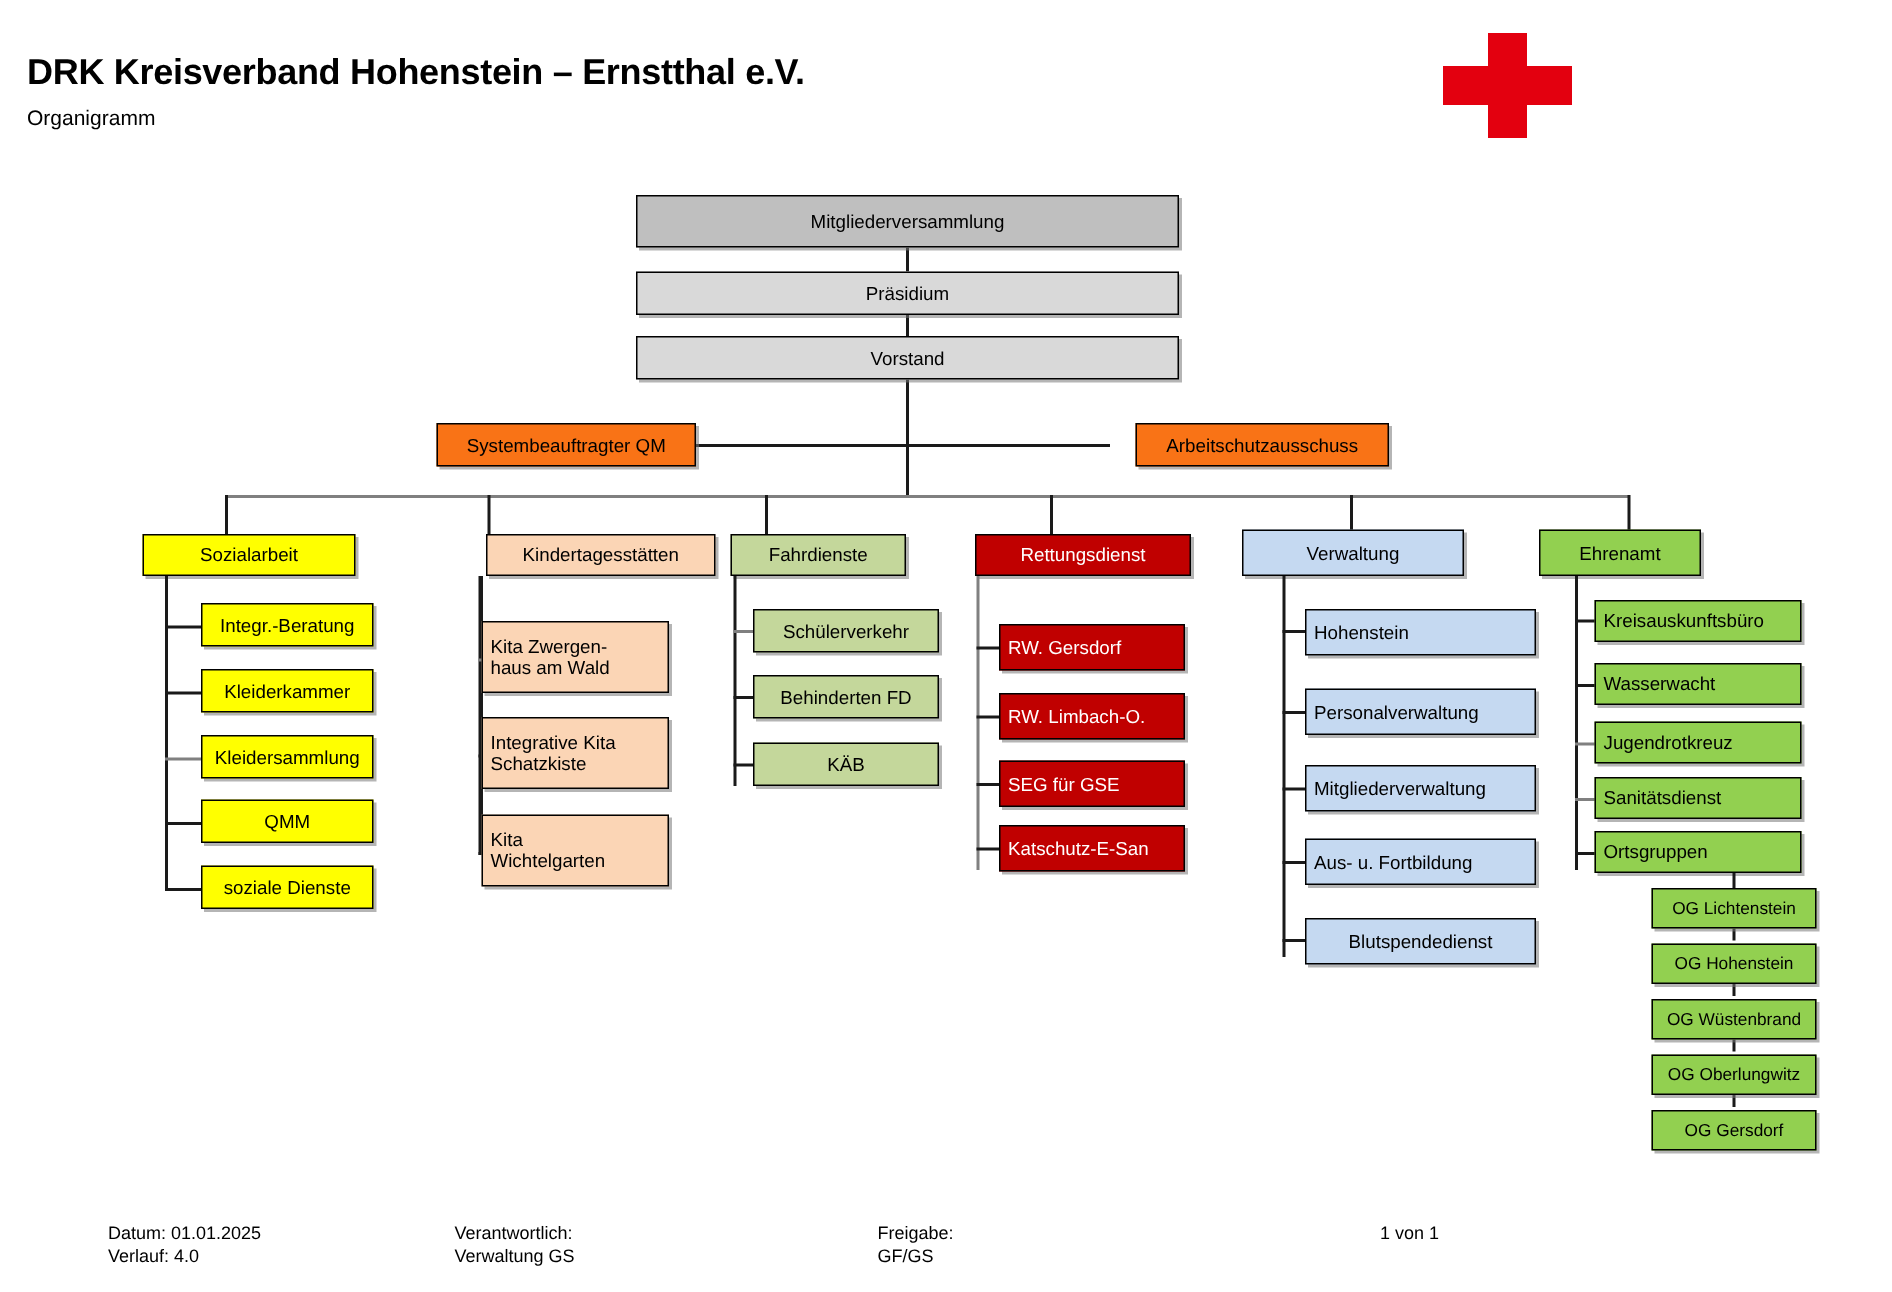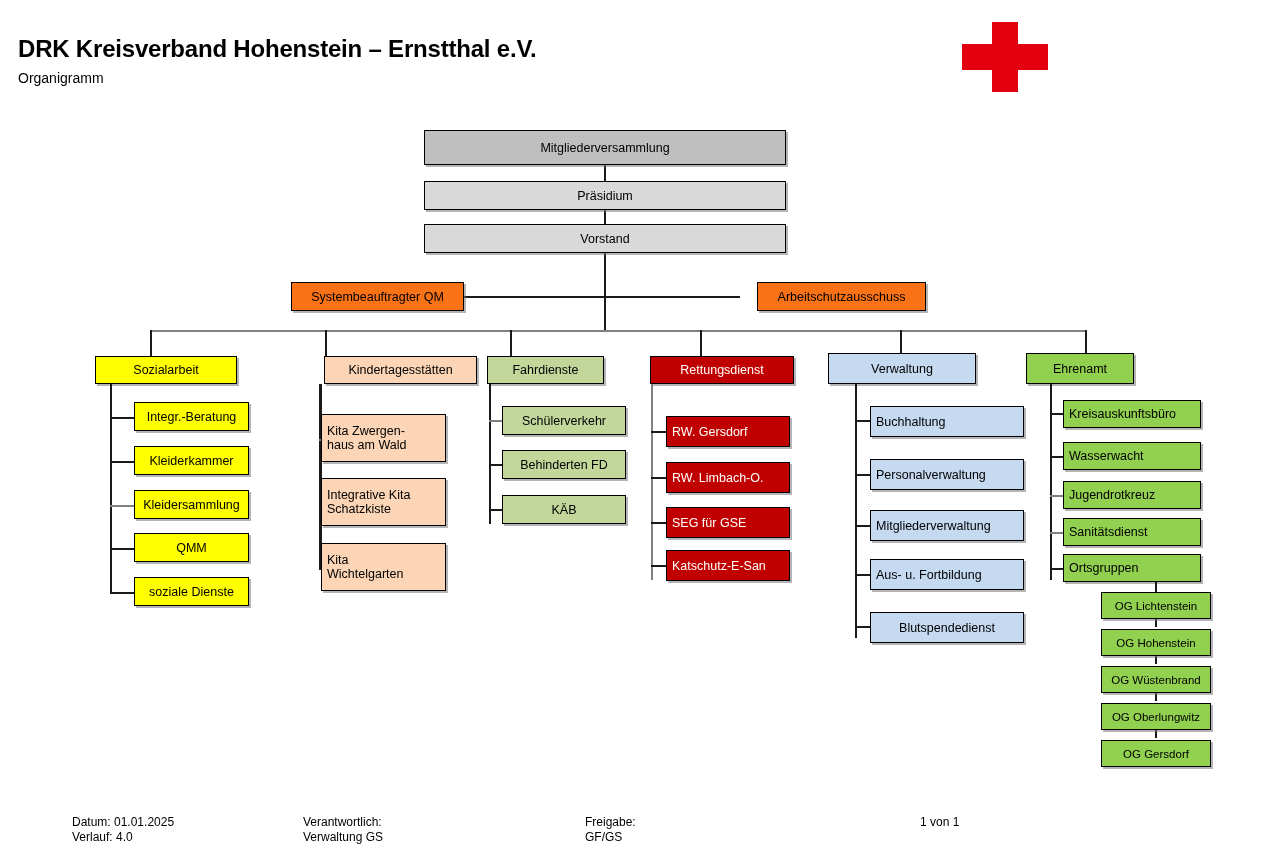--- a/index.html
+++ b/index.html
@@ -200,21 +200,21 @@
   <div class="box c-blue" style="left:828px;top:353px;width:148px;height:31px;">
     <span>Verwaltung</span>
   </div>
   <div class="ln" style="left:855px;top:384px;width:2px;height:254px;"></div>
   <div class="ln" style="left:855px;top:420px;width:16px;height:2px;"></div>
   <div class="ln" style="left:855px;top:474px;width:16px;height:2px;"></div>
   <div class="ln" style="left:855px;top:525px;width:16px;height:2px;"></div>
   <div class="ln" style="left:855px;top:574px;width:16px;height:2px;"></div>
   <div class="ln" style="left:855px;top:626px;width:16px;height:2px;"></div>
   <div class="box c-blue left" style="left:870px;top:406px;width:154px;height:31px;">
-    <span>Buchhaltung</span>
+    <span>Hohenstein</span>
   </div>
   <div class="box c-blue left" style="left:870px;top:459px;width:154px;height:31px;">
     <span>Personalverwaltung</span>
   </div>
   <div class="box c-blue left" style="left:870px;top:510px;width:154px;height:31px;">
     <span>Mitgliederverwaltung</span>
   </div>
   <div class="box c-blue left" style="left:870px;top:559px;width:154px;height:31px;">
     <span>Aus- u. Fortbildung</span>
   </div>

